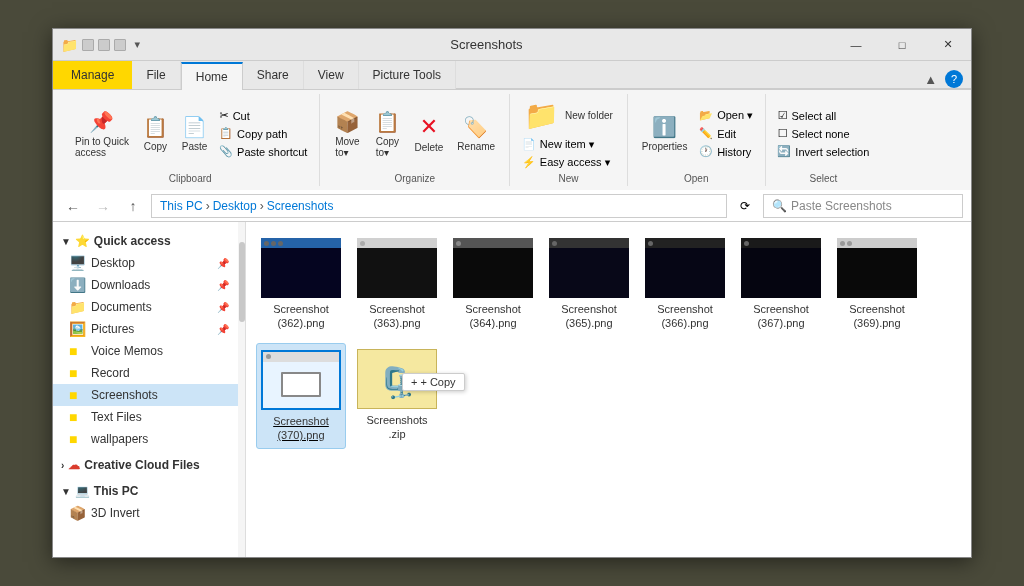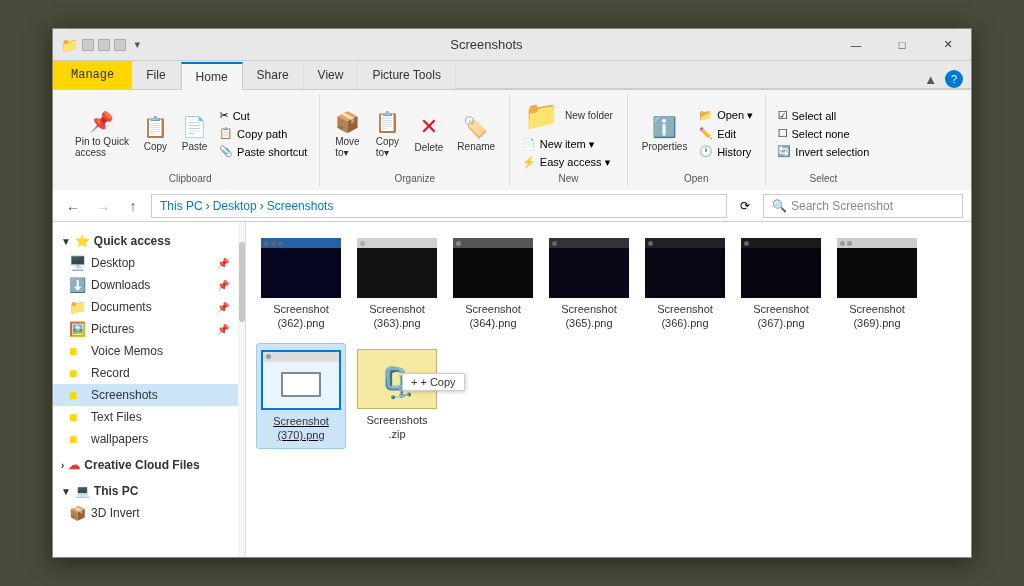--- a/index.html
+++ b/index.html
@@ -94,21 +94,20 @@
     }
     .manage-tab-label {
       background: #ffd700;
       padding: 4px 18px;
       font-size: 12px;
       color: #333;
       height: 100%;
       display: flex;
       align-items: center;
       cursor: pointer;
-      font-family: Liberation Mono, monospace;
     }
     .ribbon-content {
       background: #f5f5f5;
       padding: 4px 8px;
       display: flex;
       gap: 0;
       border-top: 1px solid #ccc;
     }
     .ribbon-group {
       display: flex;
@@ -506,21 +505,21 @@
     <div class="address-path">
       <span class="path-part">This PC</span>
       <span class="path-sep">›</span>
       <span class="path-part">Desktop</span>
       <span class="path-sep">›</span>
       <span class="path-part">Screenshots</span>
     </div>
     <div class="refresh-btn">⟳</div>
     <div class="search-bar">
       <span>🔍</span>
-      <span style="color:#888;font-size:12px;">Search Screenshot</span>
+      <span style="color:#888;font-size:12px;">Paste Screenshots</span>
     </div>
   </div>
 
   <div class="main-content">
 
     <div style="display:flex;overflow:hidden;width:193px;flex-shrink:0;border-right:1px solid #ddd;">
       <div class="sidebar" style="width:185px;border-right:none;">
 
         <div class="sidebar-section-header">
           <span style="font-size:10px;">▼</span>

